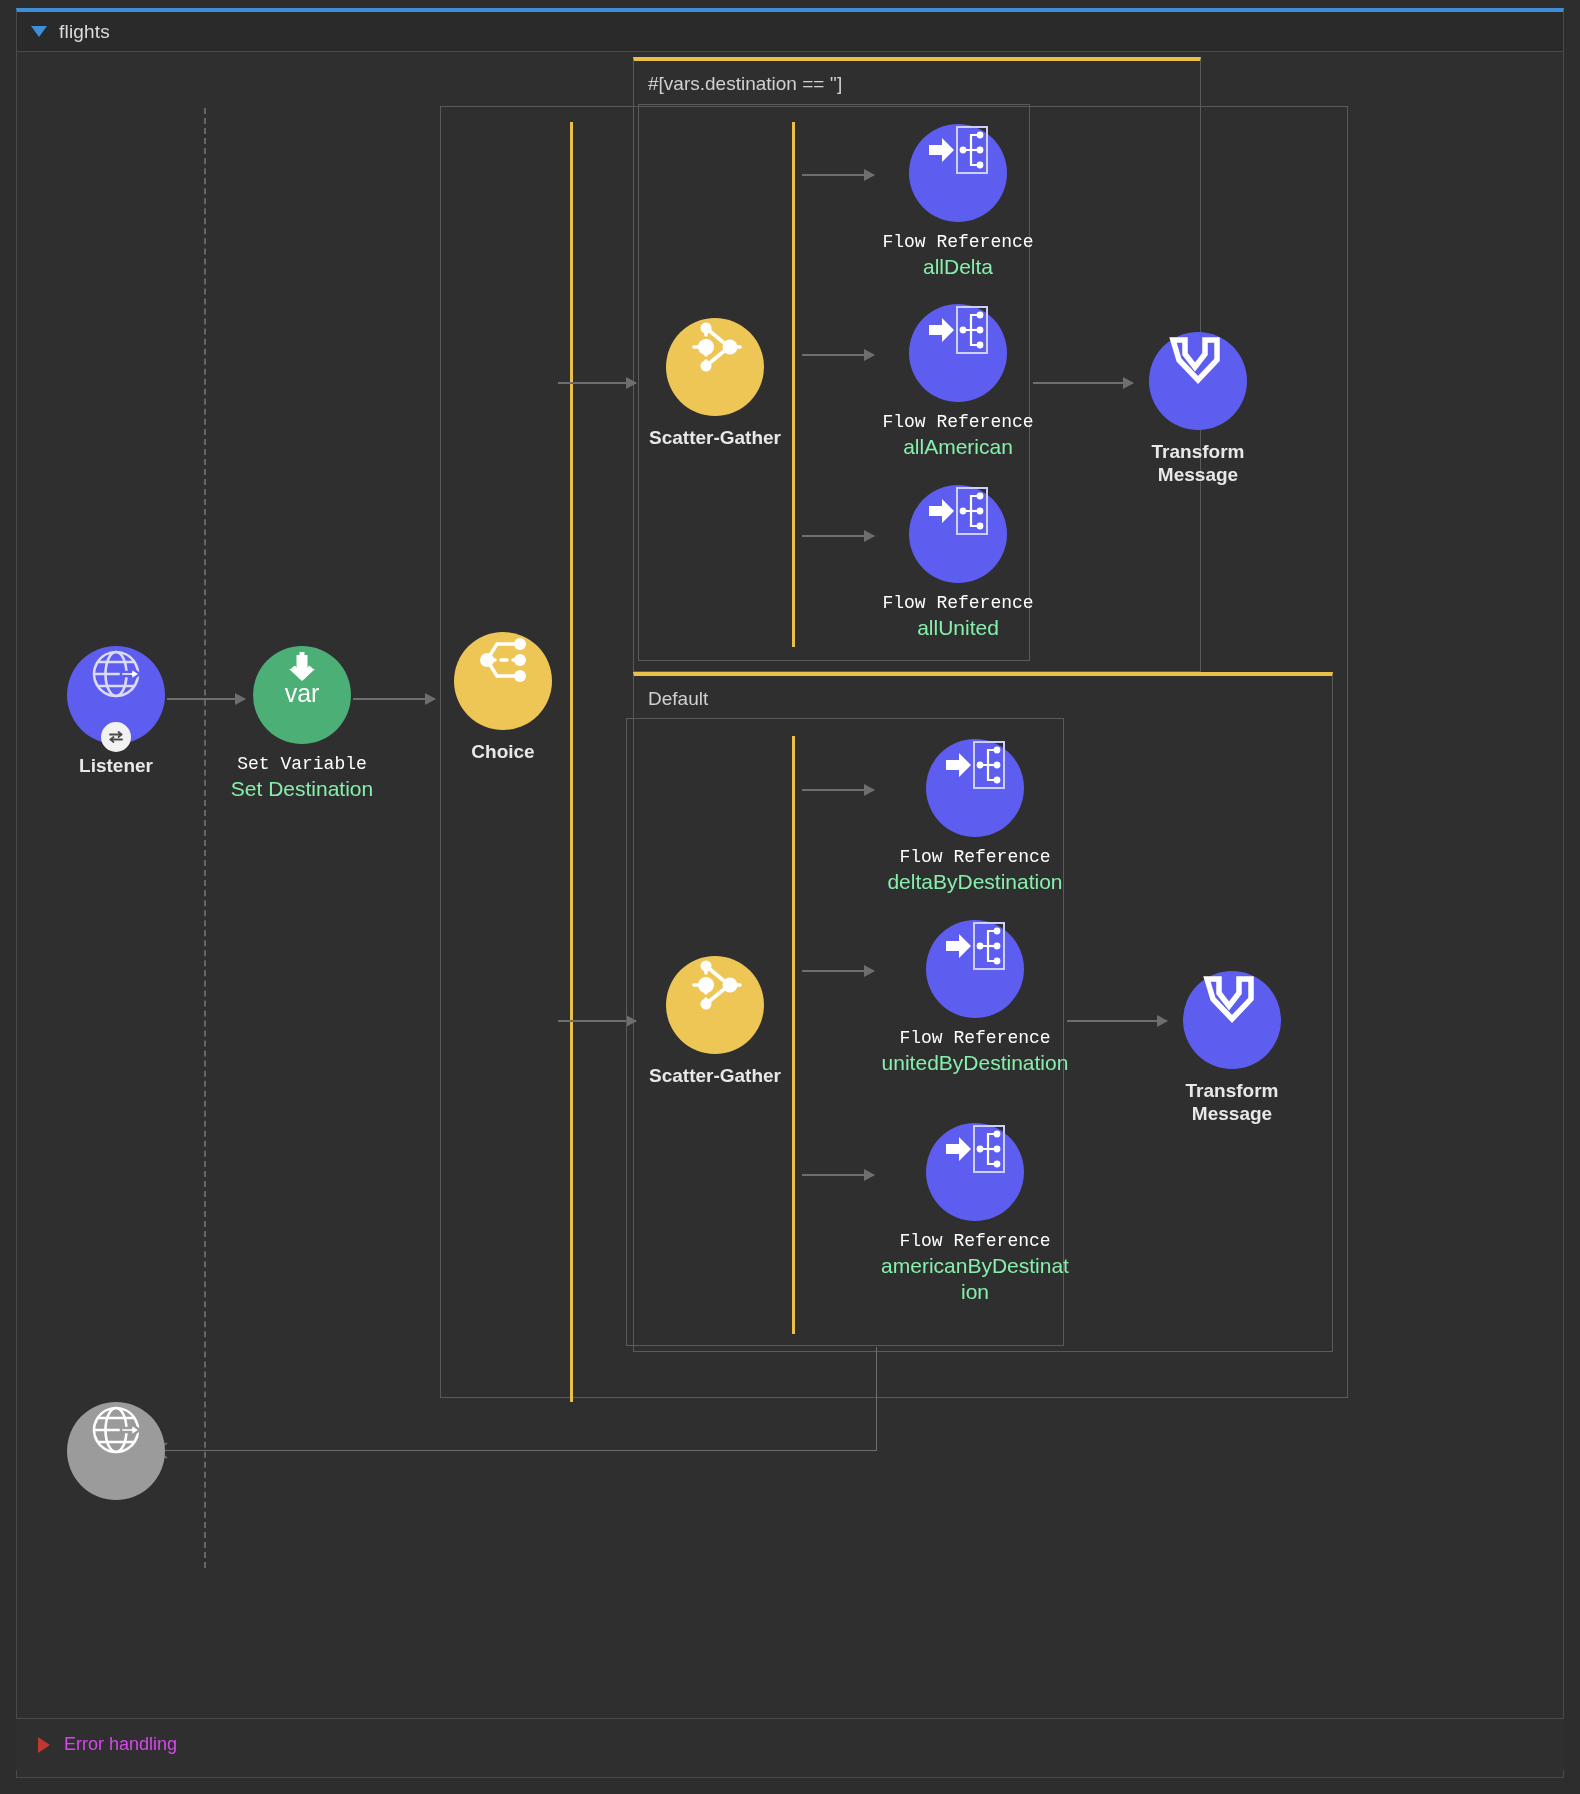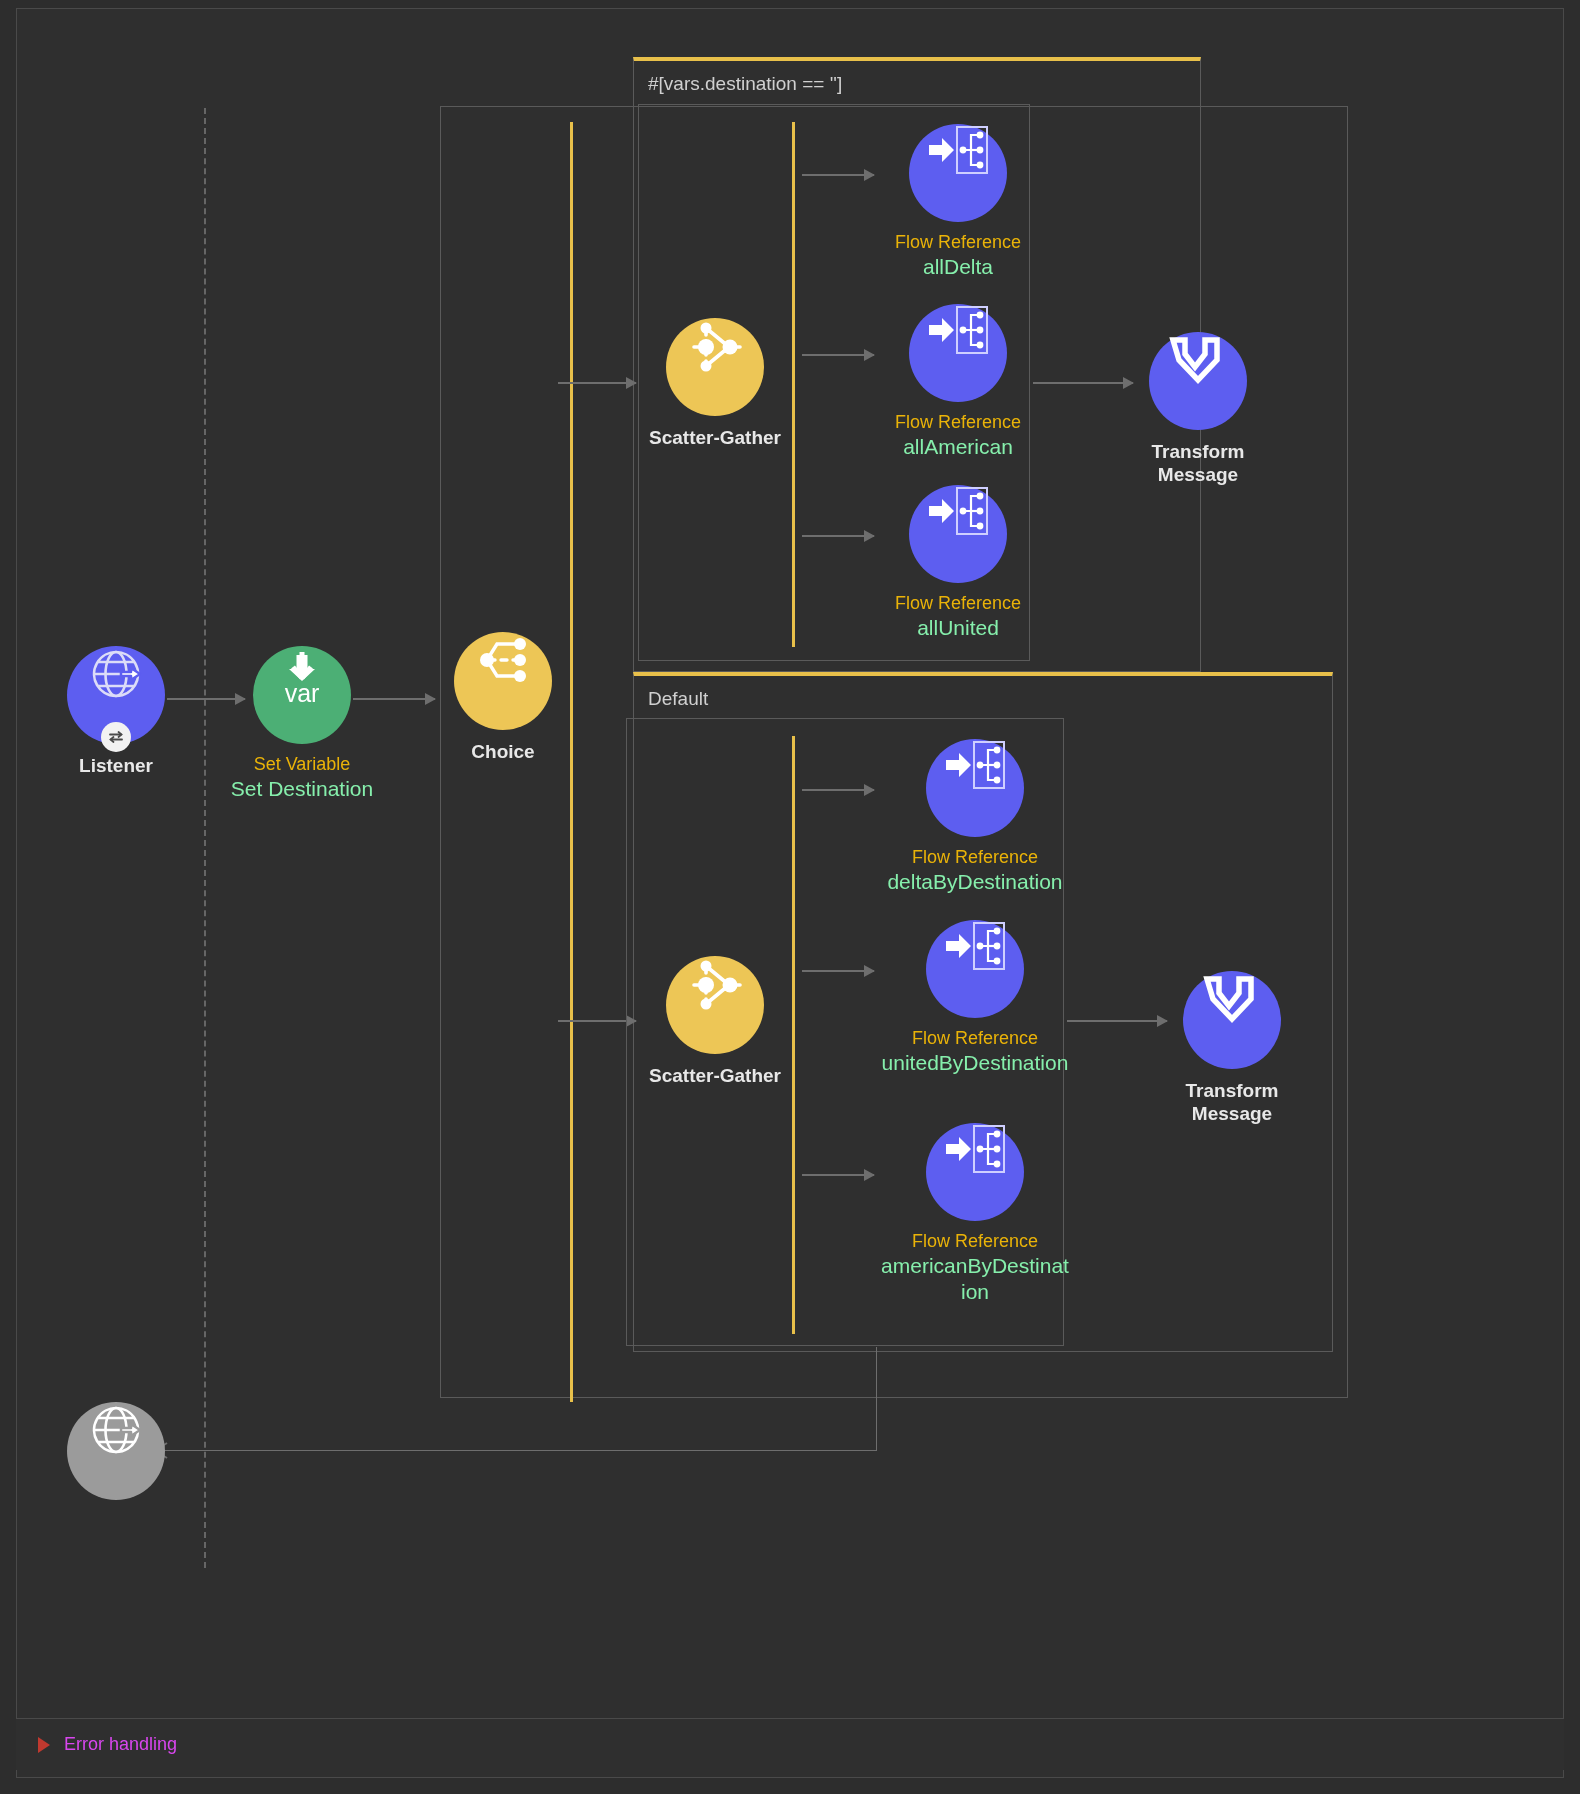--- a/index.html
+++ b/index.html
@@ -147,23 +147,24 @@
   .c-yellow { background: #edc656; }
   .c-gray   { background: #9b9b9b; }
 
   .node-labels {
     margin-top: 10px;
     text-align: center;
     line-height: 1.22;
     width: 190px;
   }
   .lbl-sub {
-    color: #eab308;
+    color: #ffffff;
     font-size: 18px;
     display: block;
+    font-family: Liberation Mono, monospace;
   }
   .lbl-main {
     color: #86efac;
     font-size: 21px;
     font-weight: normal;
     display: block;
     word-wrap: break-word;
   }
   .lbl-plain {
     color: #e8e8e8;
@@ -203,20 +204,24 @@
 
   svg { display: block; overflow: visible; }
 </style>
 </head>
 <body>
 
 <div id="canvas">
 
   <div class="flow-frame"></div>
 
+  <div class="flow-header">
+    <div class="tri-down"></div>
+    <span class="flow-title">flights</span>
+  </div>
 
   <div class="body-area">
 
     <div class="dashed-sep"></div>
 
     <div class="node" style="left:-1px; top:594px;">
       <div class="circle c-purple">
         <svg width="56" height="56" viewBox="0 0 56 56">
           <g fill="none" stroke="#dcdcf8" stroke-width="2.6">
             <path d="M28 6 a22 22 0 1 0 0.1 0"></path>

